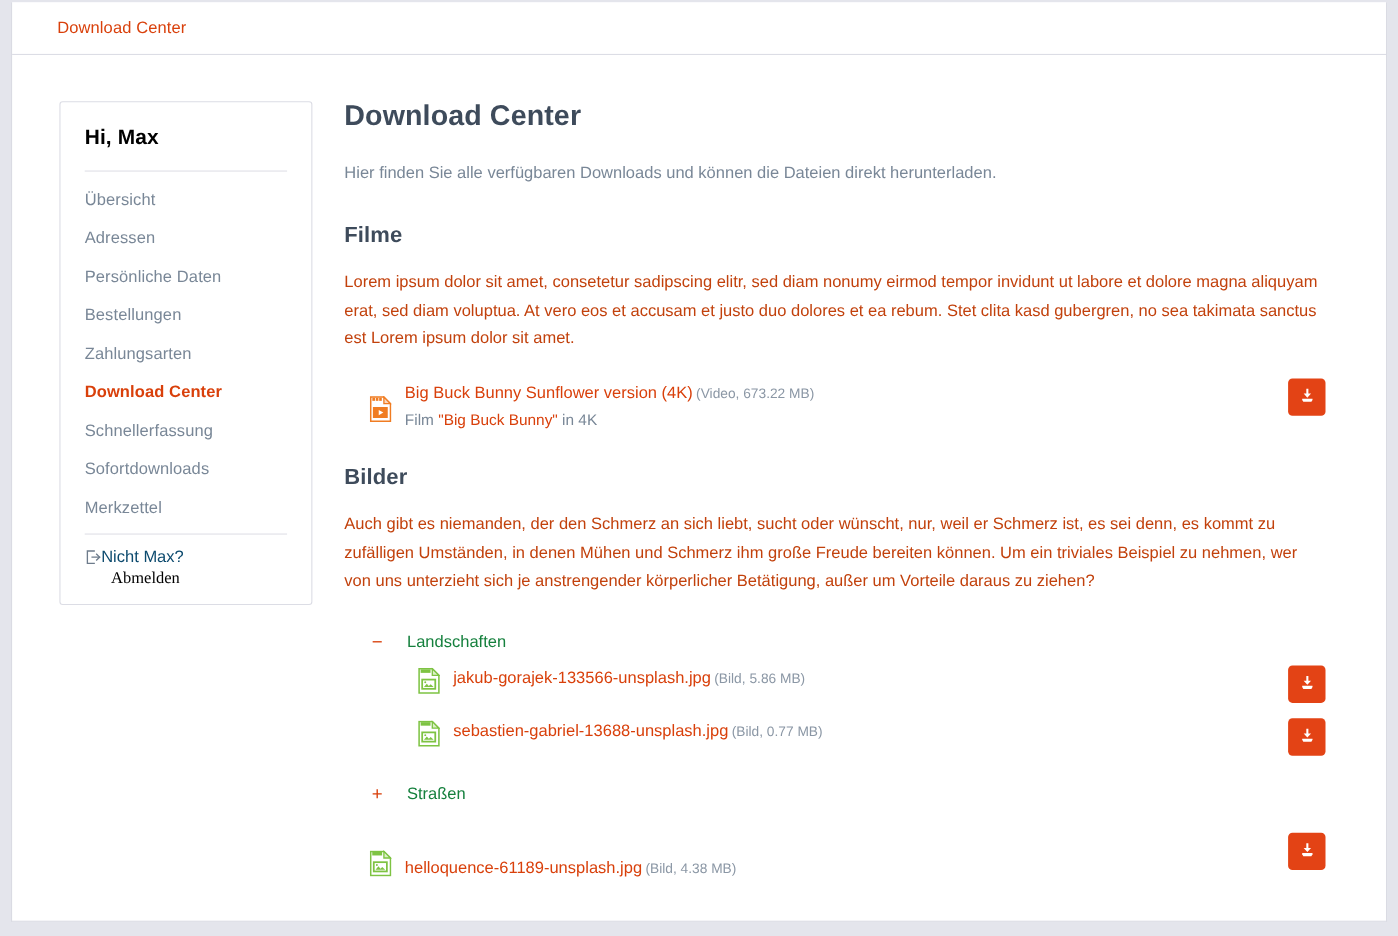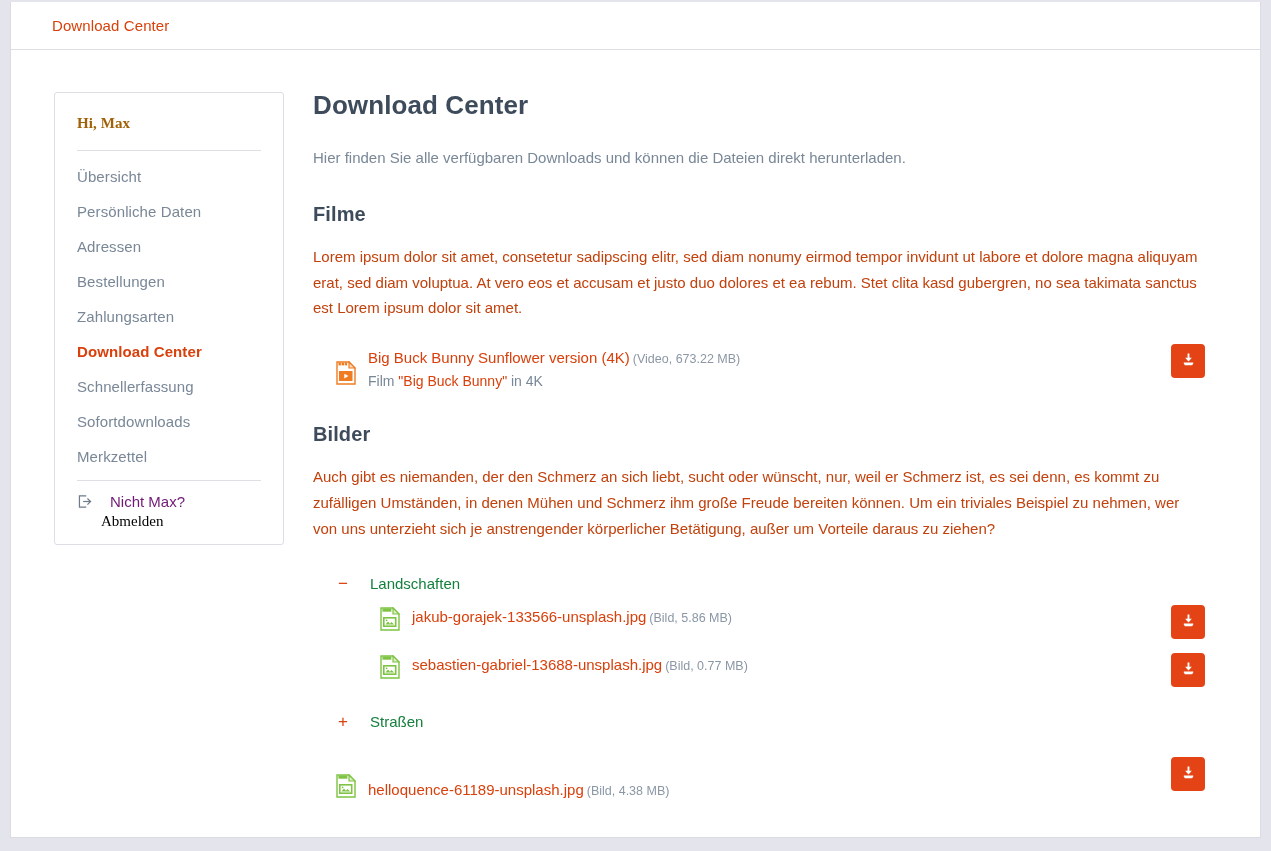--- a/index.html
+++ b/index.html
@@ -47,26 +47,25 @@
   .sidebar {
     width: 230px;
     margin-left: 43px;
     background: #fff;
     border: 1px solid #dcdde5;
     border-radius: 3px;
     padding: 22px 0 14px 0;
     flex: 0 0 auto;
   }
   .sidebar-greeting {
-    font-size: 15px;
+    font-size: 19px;
     font-weight: bold;
-    color: #a16207;
+    color: #000000;
     padding: 0 22px 18px 22px;
     letter-spacing: .1px;
-    font-family: Liberation Serif, serif;
   }
   .sidebar-sep {
     height: 1px;
     background: #dfe0e7;
     margin: 0 22px;
   }
   .sidebar-nav { padding: 8px 0 6px 0; }
   .sidebar-item {
     display: block;
     font-size: 15px;
@@ -77,23 +76,23 @@
     letter-spacing: .1px;
   }
   .sidebar-item.active {
     color: #d9400b;
     font-weight: bold;
   }
   .logout-block { padding: 12px 22px 0 22px; }
   .logout-line1 {
     display: flex;
     align-items: center;
-    gap: 18px;
-    font-size: 15px;
-    color: #701a75;
+    gap: 0;
+    font-size: 15px;
+    color: #0c4a6e;
     cursor: pointer;
   }
   .logout-line2 {
     font-size: 15px;
     color: #000000;
     padding-left: 24px;
     margin-top: 3px;
     cursor: pointer;
     font-family: Liberation Serif, serif;
   }
@@ -217,22 +216,22 @@
   </div>
 
   <div class="body-wrap">
 
     <div class="sidebar">
       <div class="sidebar-greeting">Hi, Max</div>
       <div class="sidebar-sep"></div>
 
       <div class="sidebar-nav">
         <a class="sidebar-item" href="#">Übersicht</a>
+        <a class="sidebar-item" href="#">Adressen</a>
         <a class="sidebar-item" href="#">Persönliche Daten</a>
-        <a class="sidebar-item" href="#">Adressen</a>
         <a class="sidebar-item" href="#">Bestellungen</a>
         <a class="sidebar-item" href="#">Zahlungsarten</a>
         <a class="sidebar-item active" href="#">Download Center</a>
         <a class="sidebar-item" href="#">Schnellerfassung</a>
         <a class="sidebar-item" href="#">Sofortdownloads</a>
         <a class="sidebar-item" href="#">Merkzettel</a>
       </div>
 
       <div class="sidebar-sep"></div>
 

